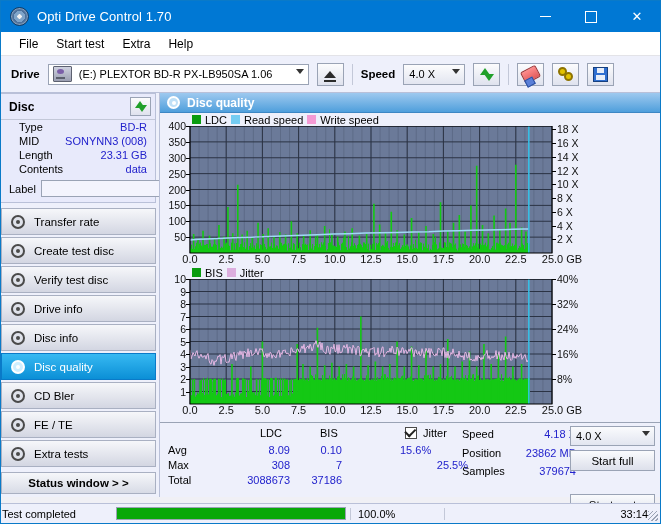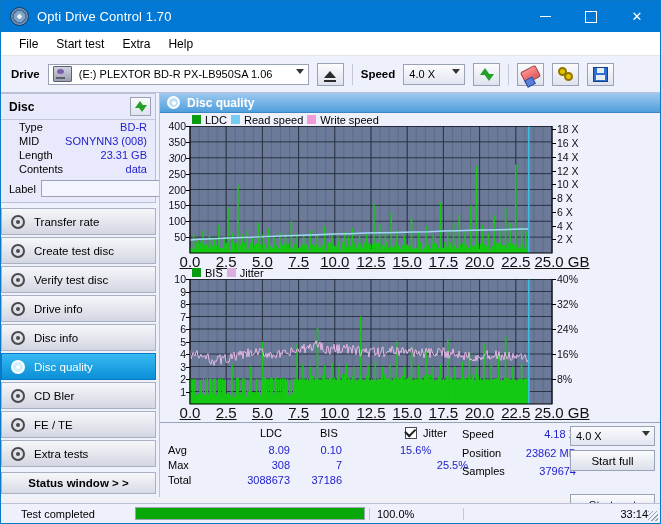--- a/index.html
+++ b/index.html
@@ -97,35 +97,35 @@
   .cheader .nic:after{background:#fff;}
 
   
   .chartbox{position:relative;margin:0 0 0 0;}
   .legend{display:flex;align-items:center;gap:4px;font-size:11px;padding-left:32px;height:13px;}
   .lsw{width:9px;height:9px;display:inline-block;}
   .plot{position:relative;}
   .ylab,.y2lab{position:absolute;font-size:10.5px;color:#111;}
   .ylab{text-align:right;}
   .xrow{position:relative;height:13px;}
-  .xtick{position:absolute;font-size:15px;color:#111;transform:translateX(-50%);text-decoration:underline;}
+  .xtick{position:absolute;font-size:11px;color:#111;transform:translateX(-50%);}
 
   
   .stats{position:absolute;left:0;right:0;bottom:0;height:74px;background:#eef0fb;border-top:1px solid #9aa3b5;}
   .stt{position:absolute;font-size:11px;}
   .sv{color:#2222cc;}
   .chk{width:12px;height:12px;border:1px solid #4a4a4a;background:#fff;display:flex;align-items:center;justify-content:center;box-sizing:border-box;}
   .chk .tick{width:9px;height:5px;border-left:2px solid #222;border-bottom:2px solid #222;transform:rotate(-45deg) translate(1px,-2px);}
   .btnf{position:absolute;width:85px;height:21px;background:linear-gradient(#fafbfd,#dde0eb);border:1px solid #9aa3b5;
         display:flex;align-items:center;justify-content:center;font-size:11.5px;box-sizing:border-box;}
 
   
   .statusbar{position:absolute;left:0;bottom:0;width:659px;height:19px;background:#eef0fb;border-top:1px solid #b9c0d8;
              display:flex;align-items:center;font-size:11px;}
-  .sb-txt{width:114px;padding-left:20px;}
+  .sb-txt{width:114px;padding-left:1px;}
   .sb-prog{width:230px;height:13px;border:1px solid #9aa3b5;background:#fff;box-sizing:border-box;position:relative;}
   .sb-prog i{display:block;height:100%;background:#08a808;}
   .sb-pct{width:86px;text-align:left;padding-left:7px;border-left:1px solid #c3c8d8;margin-left:4px;}
   .sb-time{flex:1;text-align:right;padding-right:12px;border-left:1px solid #c3c8d8;}
   .grip{position:absolute;right:2px;bottom:2px;width:10px;height:10px;
      background:repeating-linear-gradient(135deg,#9aa3b5 0 1px,transparent 1px 3px);}
 </style>
 </head>
 <body>
 
@@ -357,21 +357,21 @@
             <div class="ylab" style="left: 0px; width: 26px; top: 105.125px;">50</div>
             <div style="position: absolute; left: 26px; top: 111.125px; width: 4px; height: 1px; background: rgb(0, 0, 0);"></div>
             <div class="ylab" style="left: 0px; width: 26px; top: 89.25px;">100</div>
             <div style="position: absolute; left: 26px; top: 95.25px; width: 4px; height: 1px; background: rgb(0, 0, 0);"></div>
             <div class="ylab" style="left: 0px; width: 26px; top: 73.375px;">150</div>
             <div style="position: absolute; left: 26px; top: 79.375px; width: 4px; height: 1px; background: rgb(0, 0, 0);"></div>
             <div class="ylab" style="left: 0px; width: 26px; top: 57.5px;">200</div>
             <div style="position: absolute; left: 26px; top: 63.5px; width: 4px; height: 1px; background: rgb(0, 0, 0);"></div>
             <div class="ylab" style="left: 0px; width: 26px; top: 41.625px;">250</div>
             <div style="position: absolute; left: 26px; top: 47.625px; width: 4px; height: 1px; background: rgb(0, 0, 0);"></div>
-            <div class="ylab" style="left: 0px; width: 26px; top: 25.75px; font-style: italic;">300</div>
+            <div class="ylab" style="left: 0px; width: 26px; top: 25.75px;">300</div>
             <div style="position: absolute; left: 26px; top: 31.75px; width: 4px; height: 1px; background: rgb(0, 0, 0);"></div>
             <div class="ylab" style="left: 0px; width: 26px; top: 9.875px;">350</div>
             <div style="position: absolute; left: 26px; top: 15.875px; width: 4px; height: 1px; background: rgb(0, 0, 0);"></div>
             <div class="ylab" style="left: 0px; width: 26px; top: -6px;">400</div>
             <div style="position: absolute; left: 26px; top: 0px; width: 4px; height: 1px; background: rgb(0, 0, 0);"></div>
             <div class="y2lab" style="left: 397px; top: 107.27px;">2 X</div>
             <div style="position: absolute; left: 392px; top: 113.27px; width: 4px; height: 1px; background: rgb(0, 0, 0);"></div>
             <div class="y2lab" style="left: 397px; top: 93.5405px;">4 X</div>
             <div style="position: absolute; left: 392px; top: 99.5405px; width: 4px; height: 1px; background: rgb(0, 0, 0);"></div>
             <div class="y2lab" style="left: 397px; top: 79.8108px;">6 X</div>

